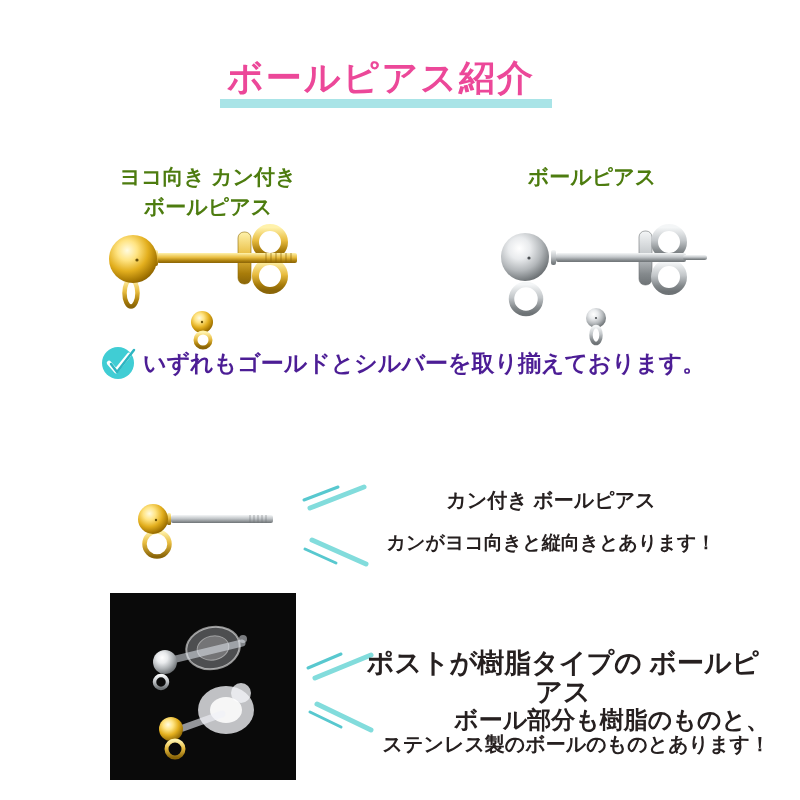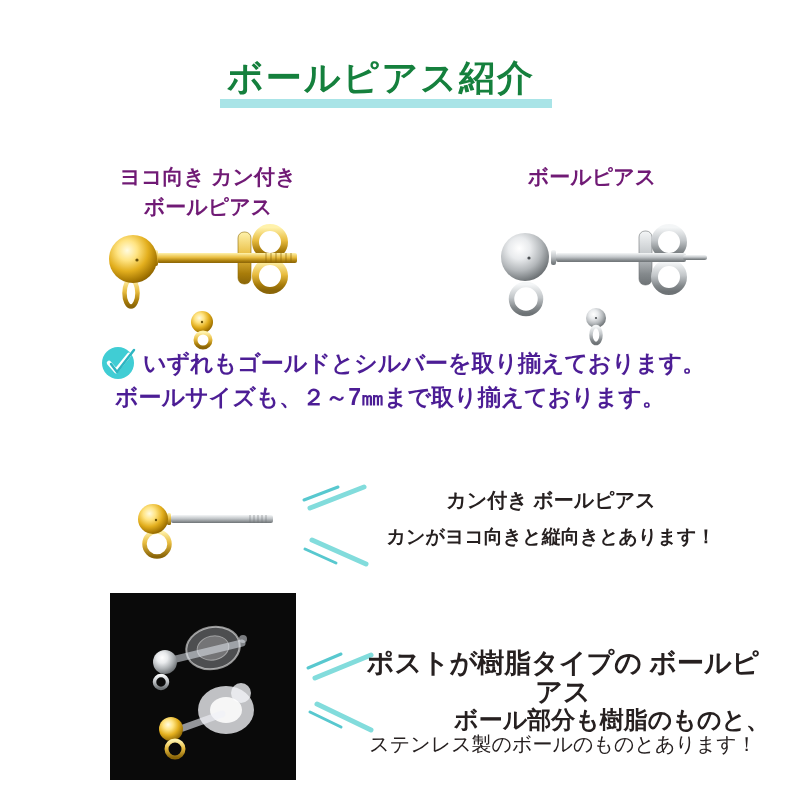--- a/index.html
+++ b/index.html
@@ -4,39 +4,39 @@
 <style>
   html,body{margin:0;padding:0;background:#fff;}
   #stage{
     position:relative;width:800px;height:800px;background:#ffffff;overflow:hidden;
     font-family:"Liberation Sans","DejaVu Sans",sans-serif;color:#2a2422;
   }
   .abs{position:absolute;}
   
   .title-underline{left:220px;top:99px;width:332px;height:9px;background:#a9e4e7;z-index:1;}
   .page-title{left:190px;top:58px;width:382px;text-align:center;font-size:36px;line-height:40px;
-    font-weight:700;letter-spacing:2px;color:#15803d;z-index:2;}
-  
-  .prod-label{width:248px;text-align:center;font-size:21px;line-height:30px;font-weight:600;color:#701a75;}
+    font-weight:700;letter-spacing:2px;color:#ec4899;z-index:2;}
+  
+  .prod-label{width:248px;text-align:center;font-size:21px;line-height:30px;font-weight:600;color:#4d7c0f;}
   .label-left{left:84px;top:162px;}
   .label-right{left:468px;top:162px;}
   
   .note-line{font-size:23px;font-weight:700;color:#4c1d95;white-space:nowrap;letter-spacing:0px;}
   .note1{left:143px;top:348px;}
   .note2{left:115px;top:382px;}
   
   .mid-text{left:345px;top:487px;width:412px;text-align:center;color:#262020;}
   .mid-l1{font-size:20px;line-height:27px;font-weight:700;}
   .mid-l2{font-size:25px;line-height:29px;font-weight:700;}
-  .mid-l3{font-size:19px;line-height:25px;font-weight:700;margin-top:10px;}
+  .mid-l3{font-size:19px;line-height:25px;font-weight:700;margin-top:16px;}
   
   .bot-text{left:356px;top:649px;width:414px;text-align:center;color:#262020;}
   .bot-l1{font-size:27px;line-height:29px;font-weight:700;}
   .bot-l2{font-size:24px;line-height:25px;font-weight:700;text-align:right;}
-  .bot-l3{font-size:20px;line-height:25px;font-weight:400;}
+  .bot-l3{font-size:20px;line-height:25px;font-weight:700;text-align:right;}
   svg{display:block;}
 </style>
 </head>
 <body>
 
 <div id="stage">
 
   <div class="abs title-underline"></div>
   <div class="abs page-title">ボールピアス紹介</div>
 
@@ -122,21 +122,20 @@
     <circle cx="141" cy="105" r="1.1" fill="#4c5053"></circle>
     <ellipse cx="141" cy="122" rx="5" ry="8.5" fill="none" stroke="url(#sm1)" stroke-width="3.5"></ellipse>
   </svg>
 
   <svg class="abs" style="left:100px;top:344px;" width="40" height="40" viewBox="0 0 40 40">
     <circle cx="18" cy="19" r="16" fill="#40cdd4"></circle>
     <path d="M 9 19 L 16 27 L 29 11" fill="none" stroke="#ffffff" stroke-width="4.5" stroke-linecap="round" stroke-linejoin="round"></path>
     <path d="M 11 20 L 17 28 L 34 6" fill="none" stroke="#2db5c1" stroke-width="2.5" stroke-linecap="round" stroke-linejoin="round"></path>
   </svg>
   <div class="abs note-line note1">いずれもゴールドとシルバーを取り揃えております。</div>
-  <div class="abs note-line note2">ボールサイズも、２～7㎜まで取り揃えております。</div>
 
   <svg class="abs" style="left:112px;top:482px;" width="190" height="92" viewBox="0 0 190 92">
     <defs>
       <radialGradient id="gb2" cx="38%" cy="32%" r="75%">
         <stop offset="0%" stop-color="#fffbe0"></stop>
           <stop offset="28%" stop-color="#ffe483"></stop>
         <stop offset="58%" stop-color="#e3af1e"></stop>
           <stop offset="88%" stop-color="#a07200"></stop>
         <stop offset="100%" stop-color="#7c5800"></stop>
       </radialGradient>

